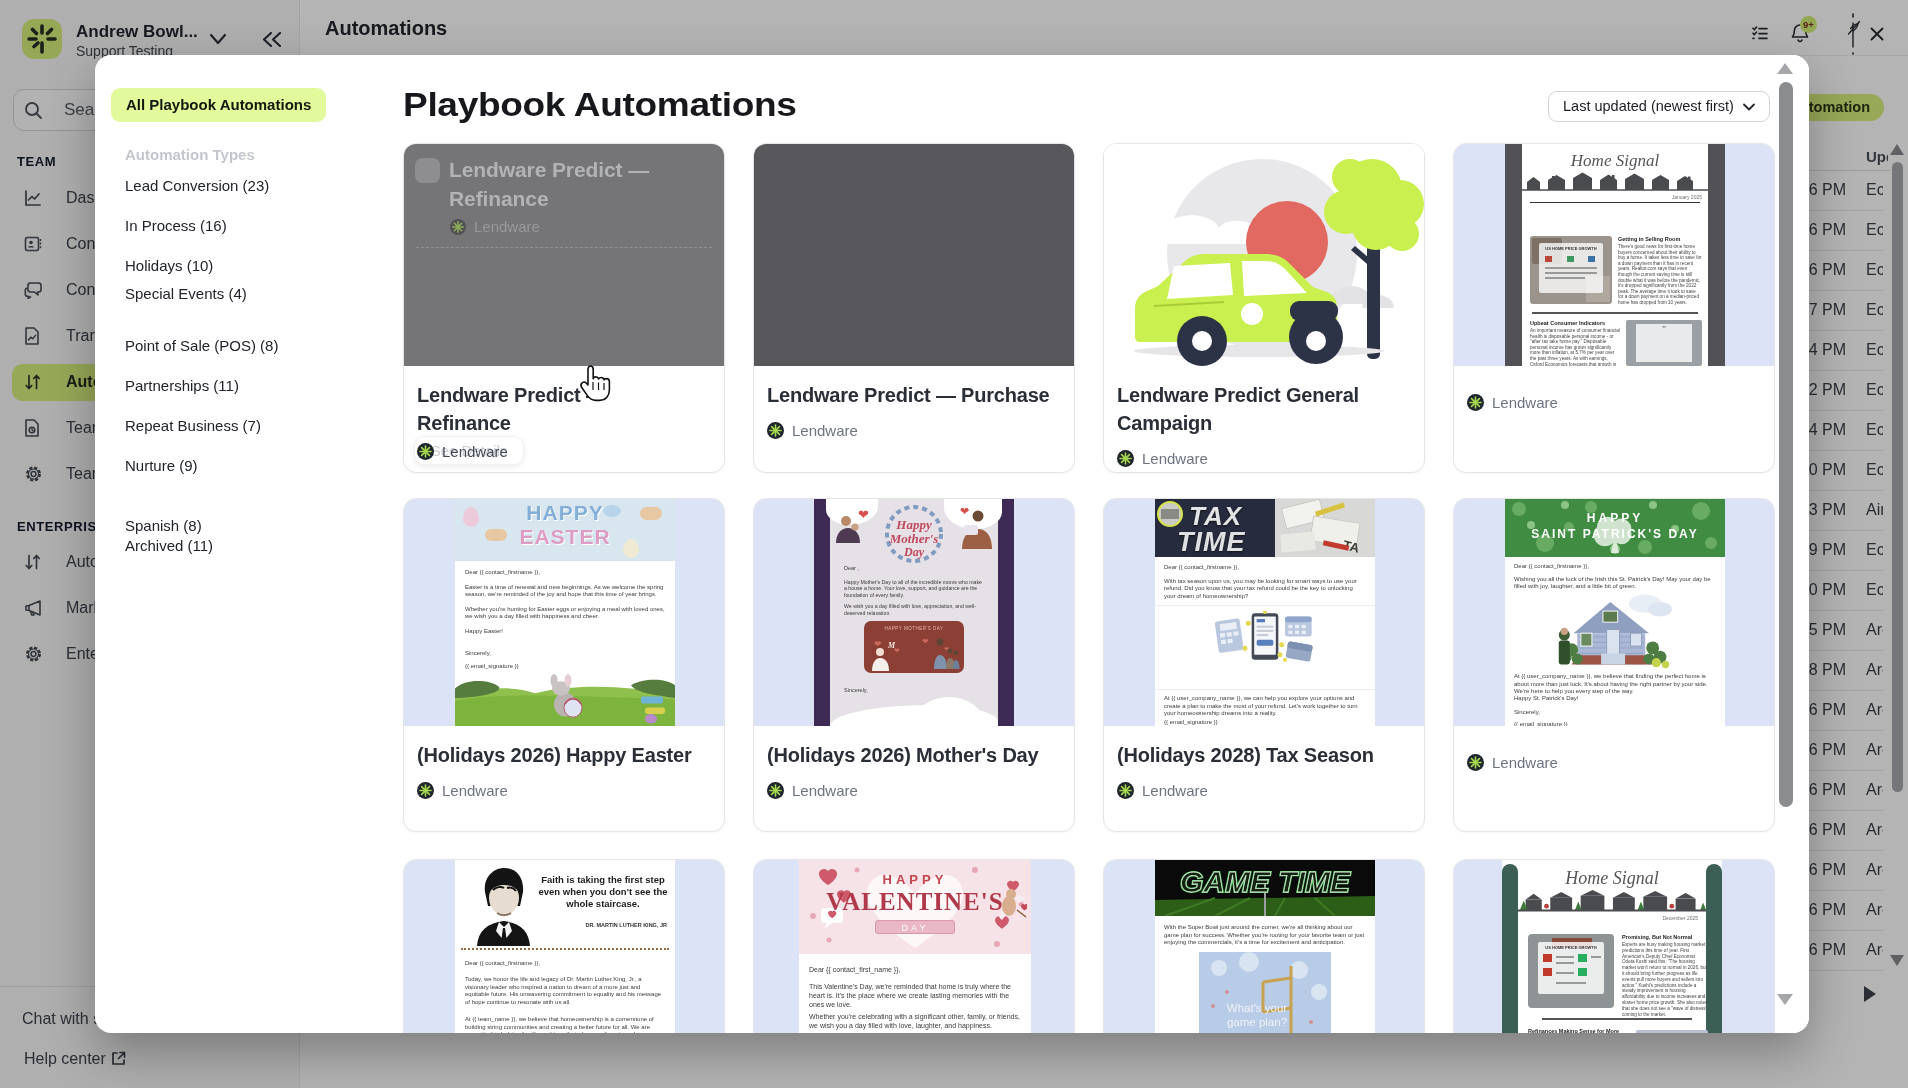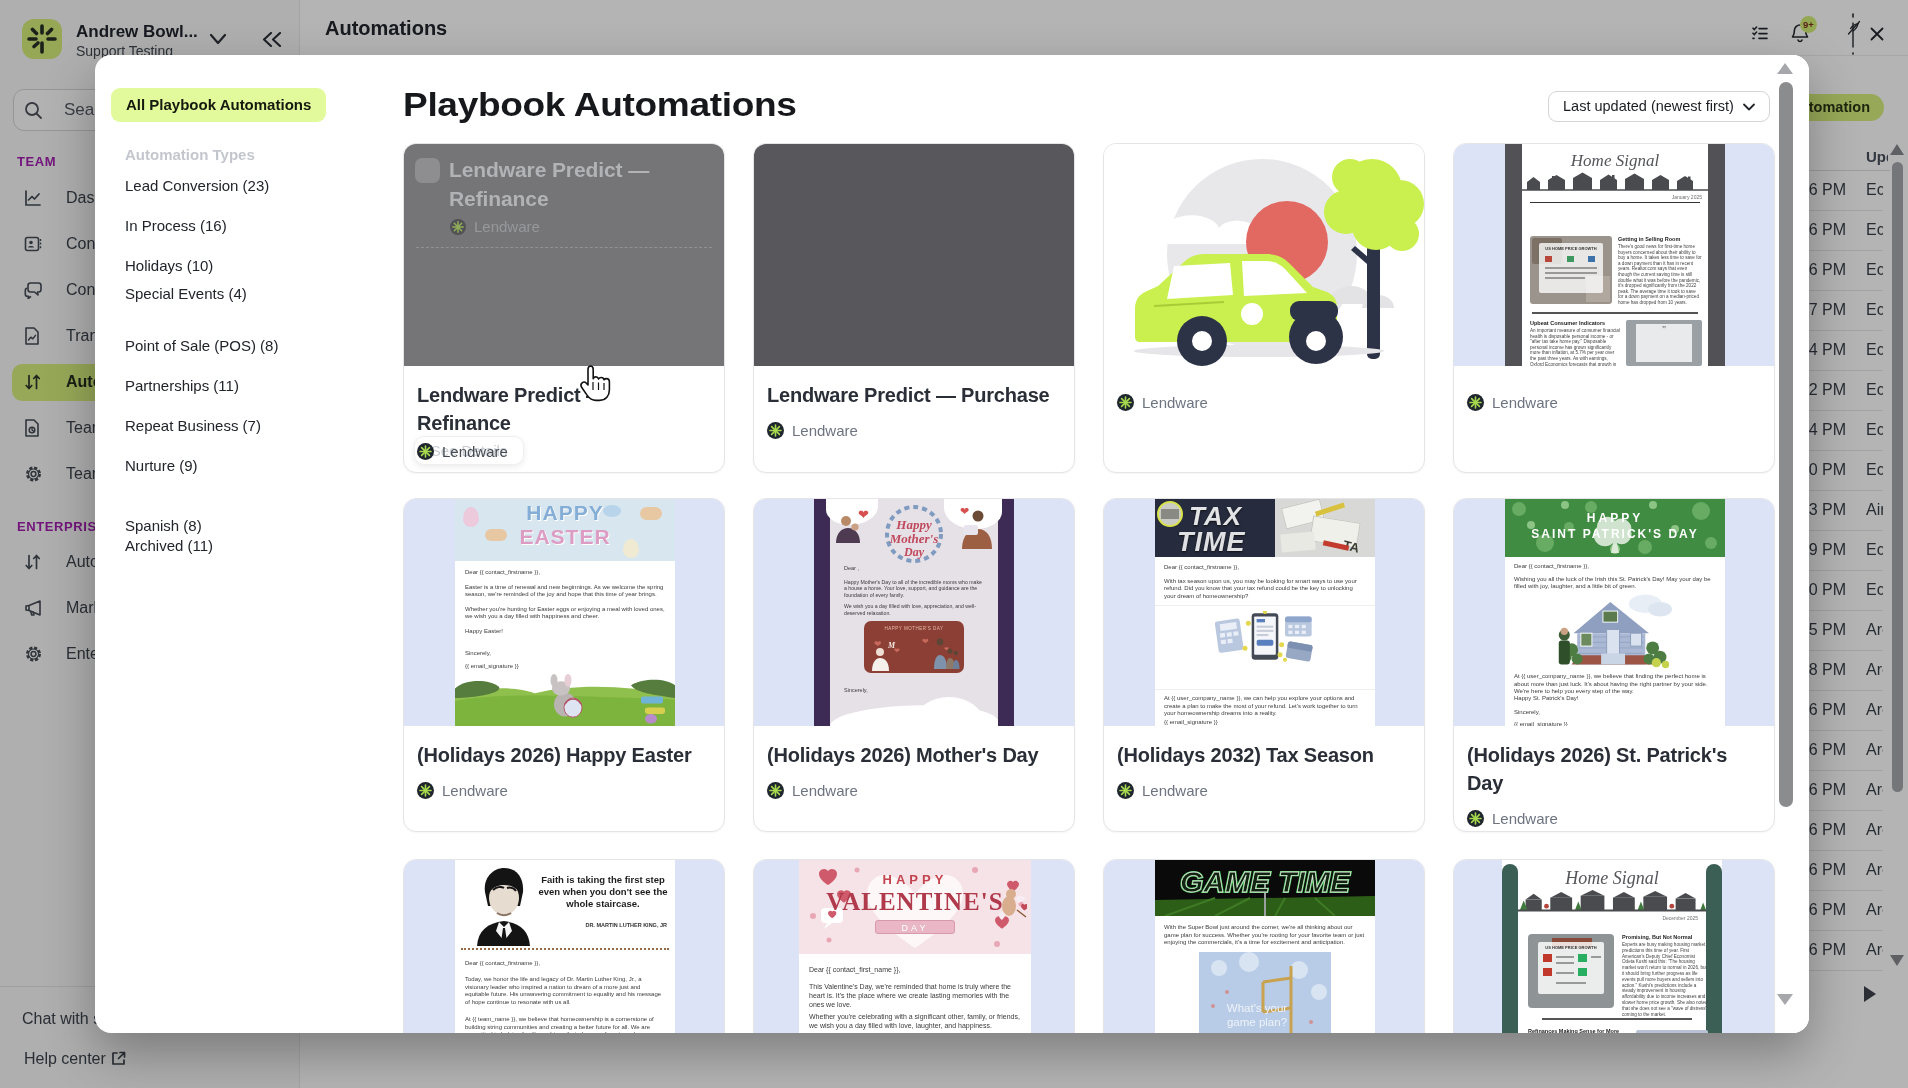--- a/index.html
+++ b/index.html
@@ -11,21 +11,21 @@
 #sidebar { position:absolute; left:0; top:0; width:300px; height:1088px;
   background:#f7f8f6; border-right:1px solid #e8e8e6; }
 #topbar { position:absolute; left:300px; top:0; width:1608px; height:56px;
   background:#fff; border-bottom:1px solid #ececea; }
 #content { position:absolute; left:300px; top:56px; width:1608px; height:976px; background:#fff; }
 #bbar { position:absolute; left:300px; top:1032px; width:1608px; height:56px;
   background:#fbfbfa; border-top:1px solid #e3e3e1; }
 .navrow { position:absolute; left:0; width:300px; height:36px; }
 .icn { position:absolute; left:24px; top:50%; transform:translateY(-50%); }
 .lbl { position:absolute; left:66px; top:50%; transform:translateY(-50%); font-size:16px; color:#3a414c; white-space:nowrap; }
-.seclabel { position:absolute; left:17px; font-size:13px; font-weight:bold; color:#a21caf; letter-spacing:.6px; }
+.seclabel { position:absolute; left:17px; font-size:13px; font-weight:bold; color:#0f172a; letter-spacing:.6px; }
 
 #bgrows { border-top:1px solid #dddddc; }
 .brow { position:relative; width:1583px; height:40px; border-bottom:1px solid #e5e5e3; overflow:hidden; }
 .brow span { position:absolute; right:37px; top:10px; font-size:16px; color:#353c46; }
 .brow b { position:absolute; left:1566px; top:10px; font-size:16px; font-weight:normal; color:#353c46; white-space:nowrap; }
 .pgbtn { position:absolute; top:3px; width:34px; height:32px; border:1.5px solid #c9cac6;
   border-radius:9px; font-size:16px; color:#2e333c; text-align:center; line-height:30px; }
 
 #dim { position:absolute; left:0; top:0; width:1908px; height:1088px;
   background:rgba(8,8,8,0.30); z-index:40; }
@@ -410,20 +410,21 @@
           <circle cx="98" cy="197" r="25" fill="#2d3347"></circle>
             <circle cx="98" cy="197" r="10" fill="#fff"></circle>
           <circle cx="212" cy="193" r="27" fill="#2d3347"></circle>
             <circle cx="212" cy="197" r="10" fill="#fff"></circle>
           <circle cx="148" cy="170" r="11" fill="#fff"></circle>
           <rect x="186" y="157" width="48" height="20" rx="9" fill="#2d3347"></rect>
           <circle cx="240" cy="172" r="3" fill="#fff"></circle>
         </svg>
       </div>
       <div class="cinfo">
+        <div class="ctitle">Lendware Predict General Campaign</div>
         <div class="cbadge">
           <span class="dot"><svg width="17" height="17" viewBox="0 0 17 17">
                 <g stroke="#a6d94d" stroke-width="1.6" stroke-linecap="round">
                   <line x1="8.5" y1="3" x2="8.5" y2="14"></line>
                   <line x1="3" y1="8.5" x2="14" y2="8.5"></line>
                   <line x1="4.6" y1="4.6" x2="12.4" y2="12.4"></line>
                   <line x1="12.4" y1="4.6" x2="4.6" y2="12.4"></line>
                 </g>
               </svg></span>
           Lendware
@@ -693,21 +694,21 @@
                   <circle cx="60" cy="0.5" r="2.5"></circle>
                 </g>
             </svg>
             <div class="abs" style="left:0;top:132px;width:220px;height:1px;background:#eee"></div>
             <div class="mt" style="position:absolute;left:9px;top:138px;width:202px">At {{ user_company_name }}, we can help you explore your options and create a plan to make the most of your refund. Let's work together to turn your homeownership dreams into a reality.</div>
             <div class="mt" style="position:absolute;left:9px;top:162px">{{ email_signature }}</div>
           </div>
         </div>
       </div>
       <div class="cinfo">
-        <div class="ctitle">(Holidays 2032) Tax Season</div>
+        <div class="ctitle">(Holidays 2028) Tax Season</div>
         <div class="cbadge">
           <span class="dot"><svg width="17" height="17" viewBox="0 0 17 17">
                 <g stroke="#a6d94d" stroke-width="1.6" stroke-linecap="round">
                   <line x1="8.5" y1="3" x2="8.5" y2="14"></line>
                   <line x1="3" y1="8.5" x2="14" y2="8.5"></line>
                   <line x1="4.6" y1="4.6" x2="12.4" y2="12.4"></line>
                   <line x1="12.4" y1="4.6" x2="4.6" y2="12.4"></line>
                 </g>
               </svg></span>
           Lendware
@@ -779,21 +780,20 @@
               <circle cx="12" cy="46" r="4" fill="#caa183"></circle>
             </svg>
             <div class="mt" style="position:absolute;left:9px;top:116px;width:202px">At {{ user_company_name }}, we believe that finding the perfect home is about more than just luck. It's about having the right partner by your side. We're here to help you every step of the way.</div>
             <div class="mt" style="position:absolute;left:9px;top:138px">Happy St. Patrick's Day!</div>
             <div class="mt" style="position:absolute;left:9px;top:152px">Sincerely,</div>
             <div class="mt" style="position:absolute;left:9px;top:164px">{{ email_signature }}</div>
           </div>
         </div>
       </div>
       <div class="cinfo">
-        <div class="ctitle">(Holidays 2026) St. Patrick's Day</div>
         <div class="cbadge">
           <span class="dot"><svg width="17" height="17" viewBox="0 0 17 17">
                 <g stroke="#a6d94d" stroke-width="1.6" stroke-linecap="round">
                   <line x1="8.5" y1="3" x2="8.5" y2="14"></line>
                   <line x1="3" y1="8.5" x2="14" y2="8.5"></line>
                   <line x1="4.6" y1="4.6" x2="12.4" y2="12.4"></line>
                   <line x1="12.4" y1="4.6" x2="4.6" y2="12.4"></line>
                 </g>
               </svg></span>
           Lendware

